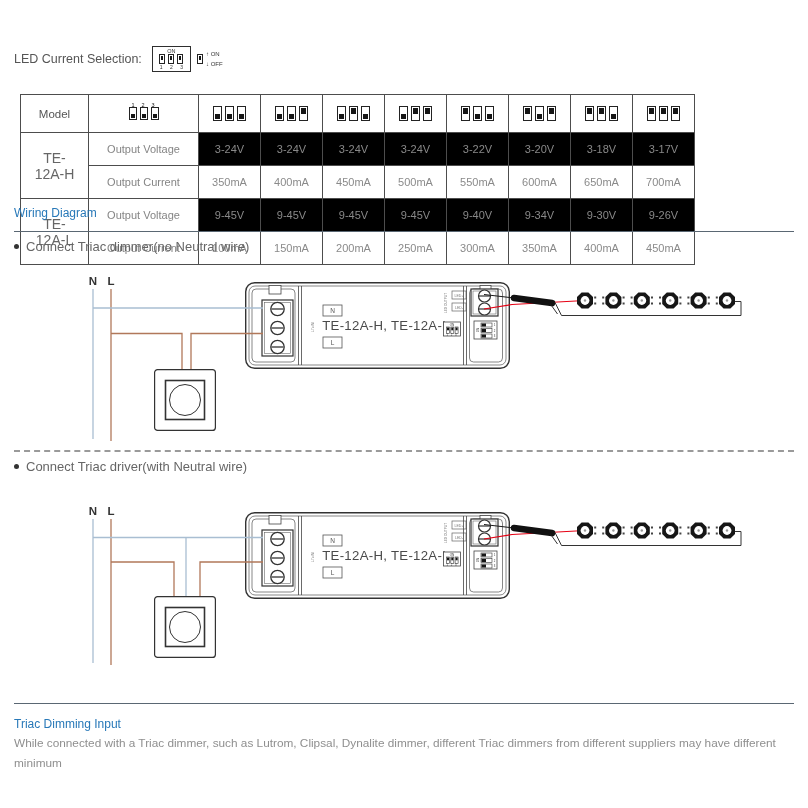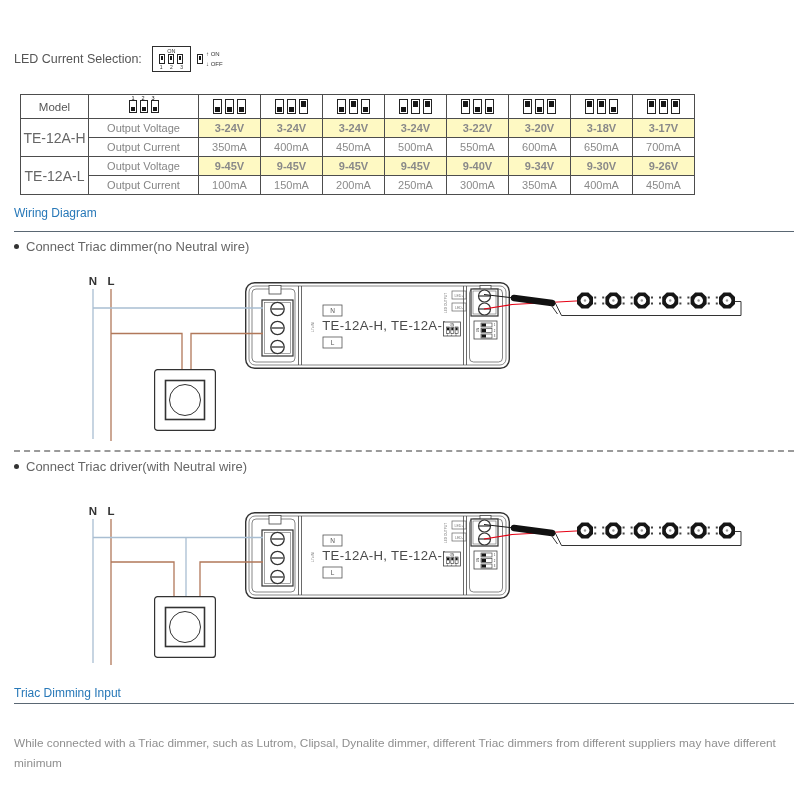--- a/index.html
+++ b/index.html
@@ -24,26 +24,26 @@
   .dip .sw.D .knob{bottom:1px;}
   .dip.small .sw{width:6px;height:10px;border-width:1.2px;}
   .dip.small .sw .knob{height:4px;}
   .dip.small-h .sw{width:8px;height:13px;border-width:1.4px;}
   .dip.small-h .sw .knob{height:4.5px;}
   .dip-wrap{position:relative;display:inline-block;line-height:0;}
   .dip-nums{position:absolute;top:-2px;left:3px;font-size:5.5px;letter-spacing:7px;color:#111;z-index:2;}
 
   
   table.spec{top:94px;left:20px;position:absolute;border-collapse:collapse;table-layout:fixed;}
-  table.spec td{border:1px solid #4d4d4d;text-align:center;padding:1px;font-size:11px;color:#8a8a8a;height:16px;overflow:hidden;}
+  table.spec td{border:1px solid #4d4d4d;text-align:center;padding:8px;font-size:11px;color:#8a8a8a;height:16px;overflow:hidden;}
   table.spec tr.hdr td{height:21px;}
   table.spec td.model{font-size:14px;color:#666;}
   table.spec td.mh{font-size:11.5px;color:#555;}
   table.spec td.rowlab{color:#858585;margin-left:24px;}
-  table.spec td.shade{background:#fef9c3;color:#898989;font-weight:bold;}
+  table.spec td.shade{background:#000000;color:#898989;}
   table.spec{border:1.5px solid #4d4d4d;}
 
   
   .sec-head{font-size:12px;color:#2778b8;left:14px;}
   .sec-line{left:14px;width:780px;border-top:1px solid #5a6773;}
   .dash-line{left:14px;width:780px;border-top:2px dashed #9a9a9a;}
   .bullet{left:14px;font-size:13px;color:#666;display:flex;align-items:center;gap:7px;}
   .bullet::before{content:"";width:5px;height:5px;border-radius:50%;background:#333;display:inline-block;}
 
   .diagram{left:0;width:808px;}
@@ -409,17 +409,17 @@
   <path d="M111,27 V173" stroke="#b1785a" stroke-width="1.3" fill="none"></path>
   <use href="#driver-sym" x="245" y="20" width="265" height="87"></use>
   <use href="#output-sym" x="480" y="22" width="268" height="36"></use>
   <path d="M93,45.5 H263" stroke="#a9bed2" stroke-width="1.3" fill="none"></path>
   <path d="M186,45.5 V104" stroke="#a9bed2" stroke-width="1.3" fill="none"></path>
   <path d="M111,70 H174 V104" stroke="#b1785a" stroke-width="1.3" fill="none"></path>
   <path d="M200,104 V70 H263" stroke="#b1785a" stroke-width="1.3" fill="none"></path>
   <use href="#dimmer-sym" x="154" y="104" width="62" height="62"></use>
 </svg>
 
-<div class="abs sec-head" style="top:686px">Triac Dimming Input</div>
+<div class="abs sec-head" style="top:717px">Triac Dimming Input</div>
 <div class="abs sec-line" style="top:703px"></div>
 <div class="abs para" style="top:733px">
   <div>While connected with a Triac dimmer, such as Lutrom, Clipsal, Dynalite dimmer, different Triac dimmers from different suppliers may have different minimum</div>
 </div>
 
 </body></html>

